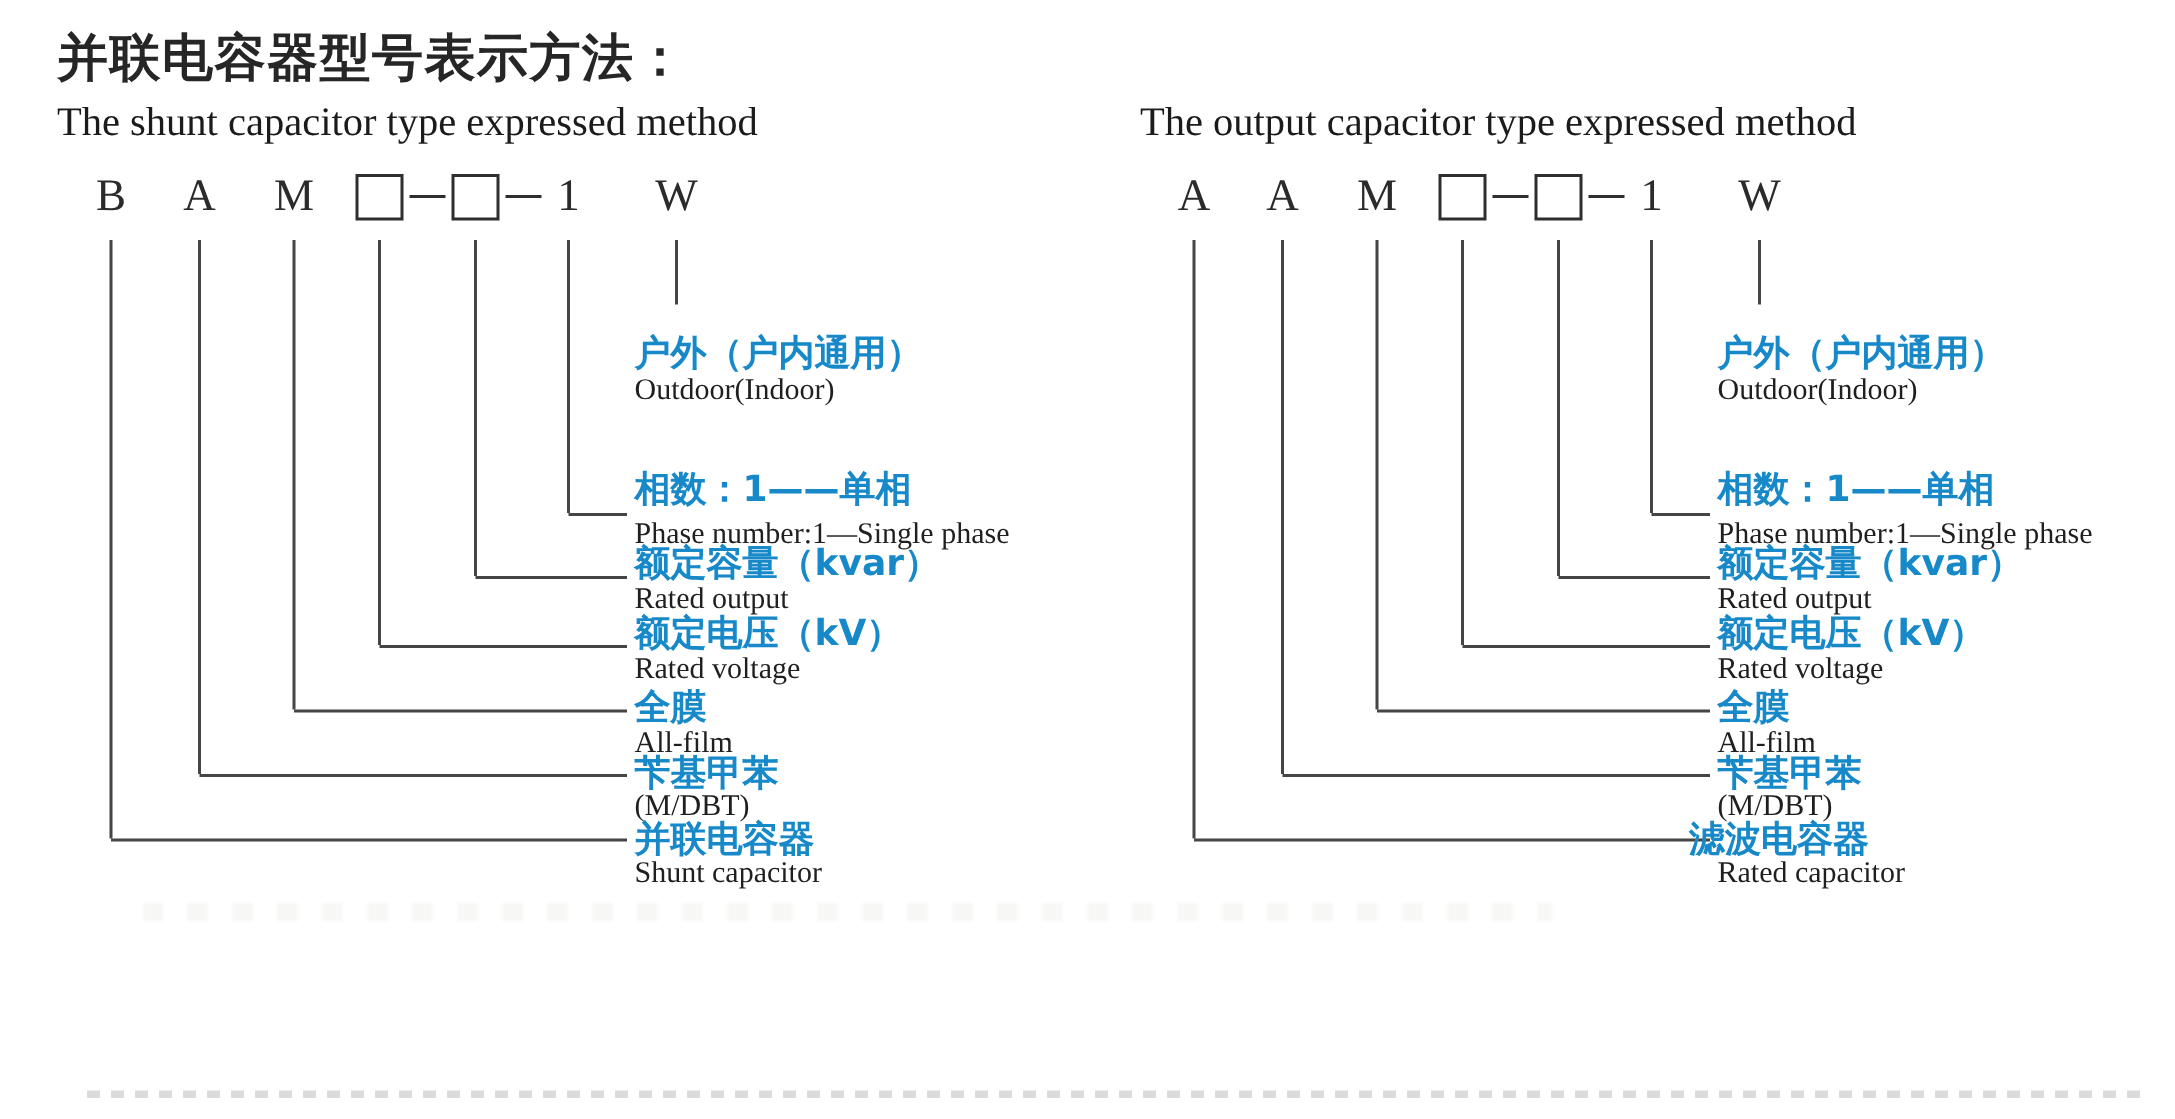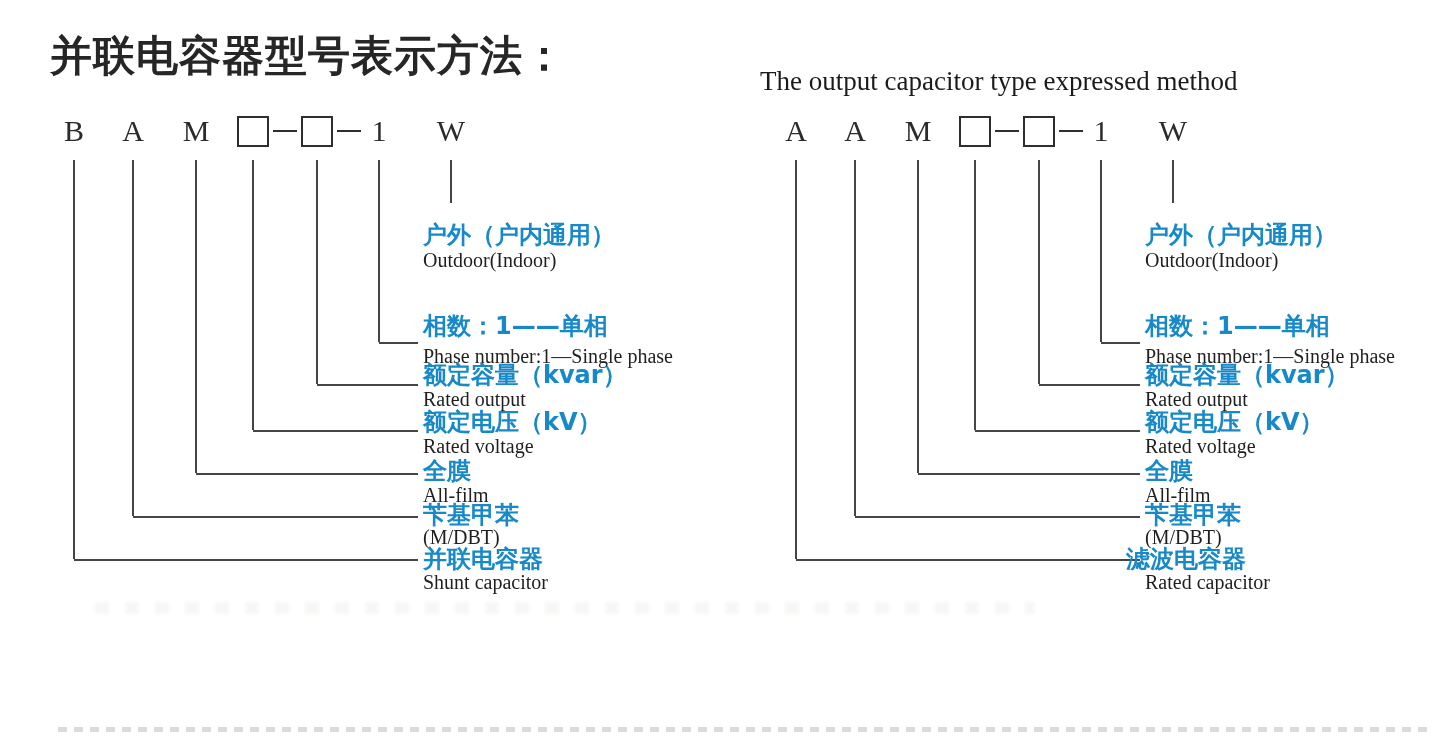--- a/index.html
+++ b/index.html
@@ -5,23 +5,23 @@
   html,body{margin:0;padding:0;background:#fff;}
   .page{
     position:relative;
     width:1450px;height:746px;
     background:#ffffff;
     overflow:hidden;
     font-family:"Liberation Sans", sans-serif;
   }
   .diagram{position:absolute;top:0;width:725px;height:620px;}
   .title-cn{
-    position:absolute;left:38px;top:16px;margin:12px;
+    position:absolute;left:38px;top:16px;margin:0;
     font-family:"DejaVu Sans", sans-serif;
-    font-size:42px;font-weight:700;letter-spacing:1px;
+    font-size:34px;font-weight:700;letter-spacing:1px;
     color:var(--ink);white-space:nowrap;
   }
   .title-en{
     position:absolute;left:38px;top:66px;
     font-family:"Liberation Serif", serif;
     font-size:27px;color:#1b1b1b;white-space:nowrap;
   }
   .code-letter{
     position:absolute;top:114px;
     transform:translateX(-50%);
@@ -72,20 +72,21 @@
     opacity:0.30;filter:blur(0.5px);
   }
 </style>
 </head>
 <body>
 
 <div class="page">
 
   <section class="diagram" id="diagram-0" style="left:0px">
     <h1 class="title-cn">并联电容器型号表示方法：</h1>
+    <div class="title-en">The shunt capacitor type expressed method</div>
     <div class="code-row">
         <div class="code-letter" style="left: 74px;">B</div>
         <div class="code-letter" style="left: 133px;">A</div>
         <div class="code-letter" style="left: 196px;">M</div>
         <div class="code-box" style="left: 253px;"></div>
         <div class="code-dash" style="left: 285px;"></div>
         <div class="code-box" style="left: 317px;"></div>
         <div class="code-dash" style="left: 349px;"></div>
         <div class="code-letter" style="left: 379px;">1</div>
         <div class="code-letter" style="left: 451px;">W</div>

